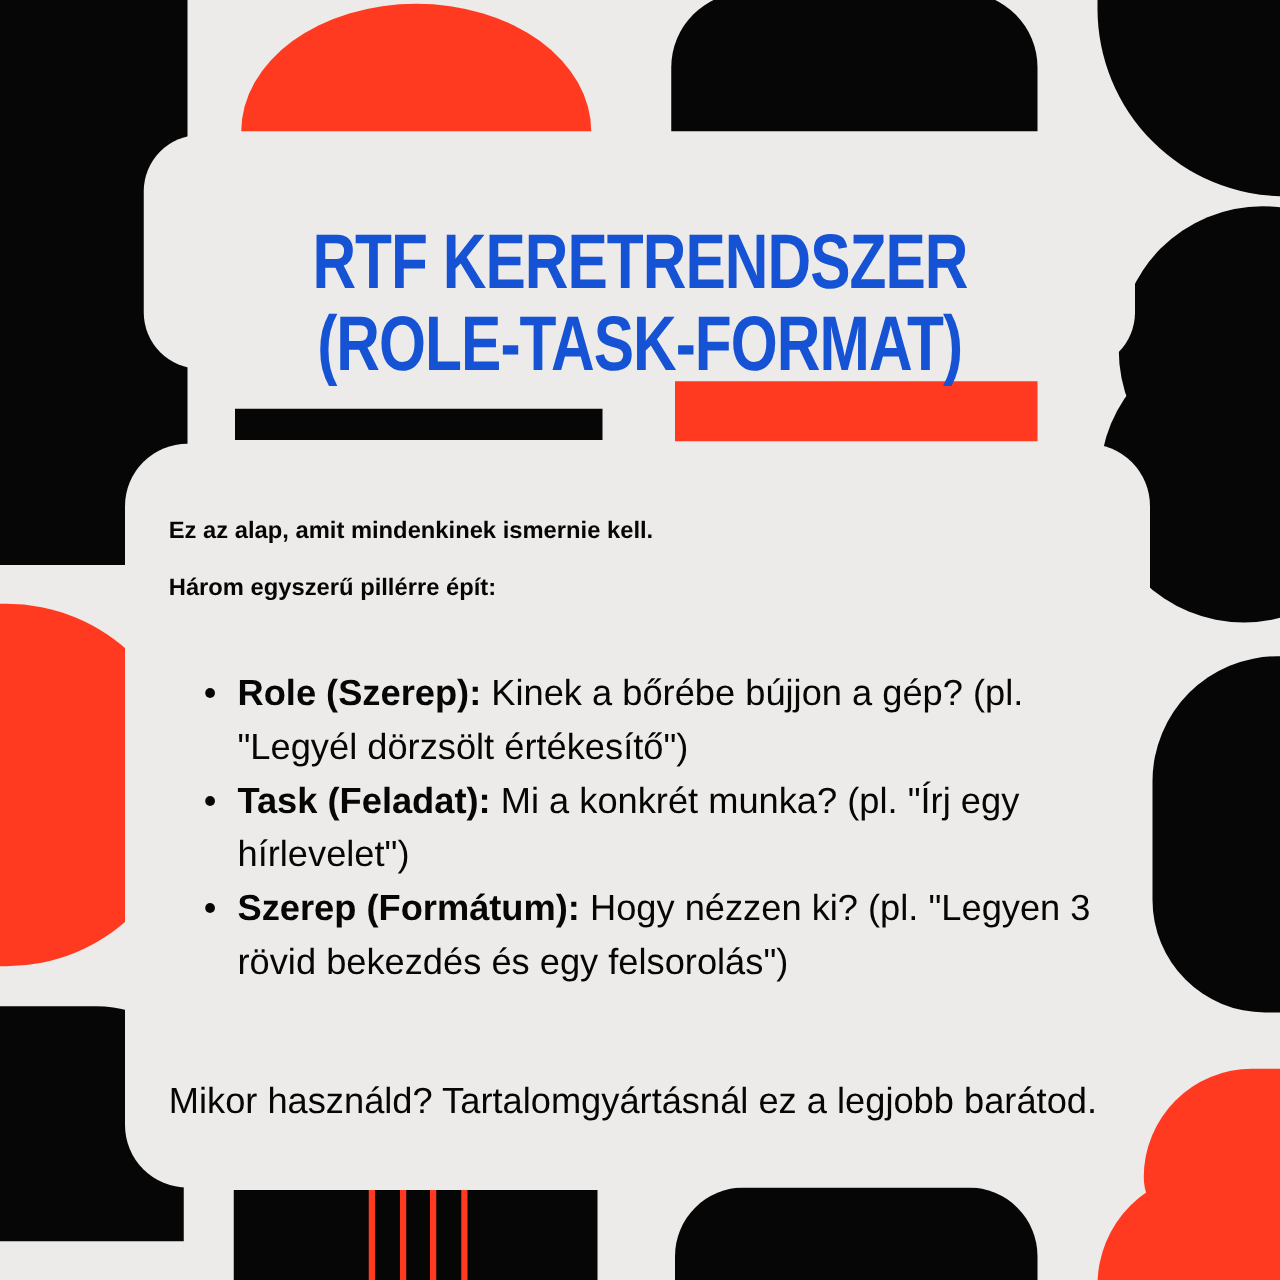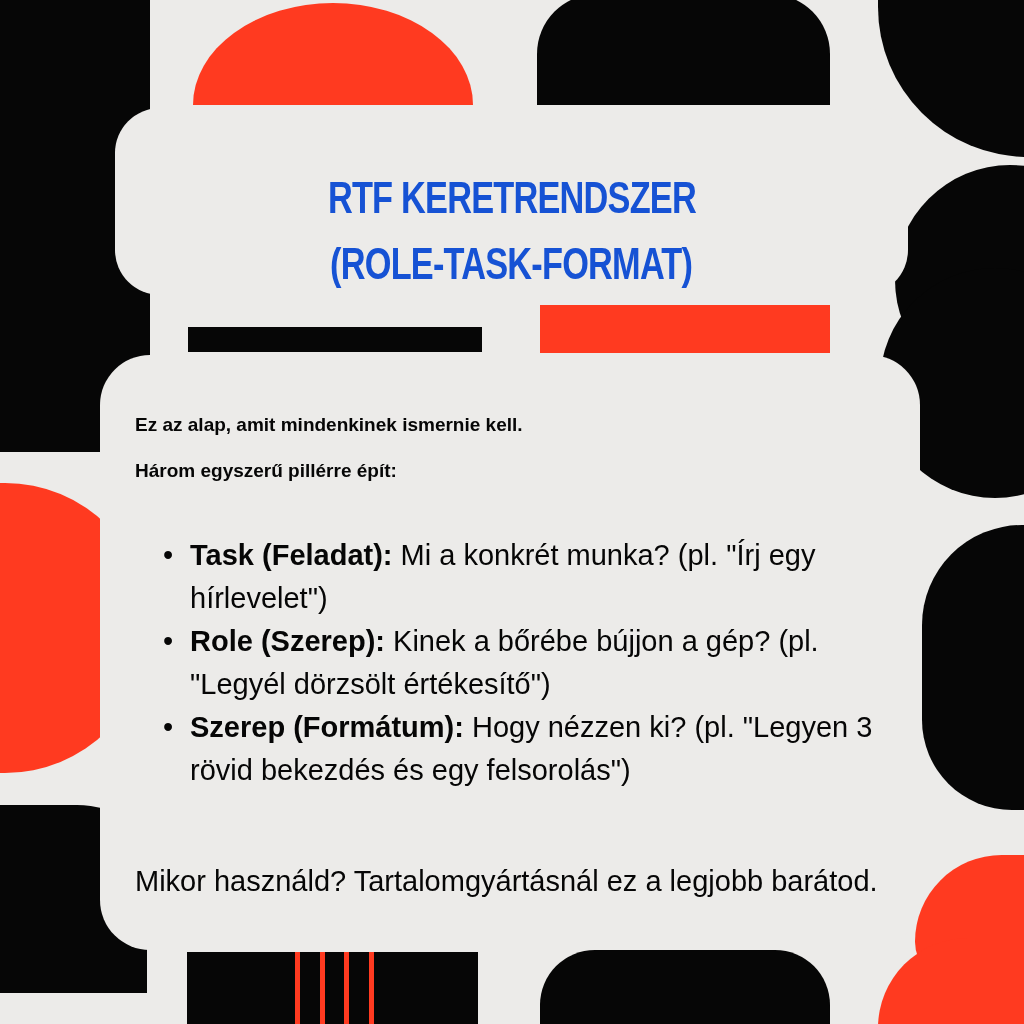--- a/index.html
+++ b/index.html
@@ -37,21 +37,21 @@
   .bar-red{left:540px;top:305px;width:290px;height:48px;z-index:1;}
 
   
   .title-card{left:115px;top:108px;width:793px;height:187px;border-radius:45px;}
   .body-card{left:100px;top:355px;width:820px;height:595px;border-radius:50px;}
 
   
   .title{
     position:absolute;left:115px;top:108px;width:793px;height:187px;z-index:3;
     display:flex;flex-direction:column;justify-content:center;align-items:center;
-    color:var(--blue);font-weight:bold;font-size:44px;line-height:66px;letter-spacing:-1px;
+    color:var(--blue);font-weight:bold;font-size:62px;line-height:66px;letter-spacing:-1px;
   }
   .title .line{transform:scaleX(.78);transform-origin:50% 50%;white-space:nowrap;}
   .copy{position:absolute;left:135px;top:402px;width:762px;z-index:3;color:var(--ink);}
   .intro{font-weight:bold;font-size:19px;line-height:46px;}
   .bullets{list-style:none;margin:40px 0 0 0;padding:0 0 0 28px;font-size:29px;line-height:43px;}
   .bullets li{display:flex;align-items:flex-start;}
   .dot{flex:0 0 27px;}
   .dot::before{content:"\2022";}
   .lead{font-weight:bold;}
   .outro{margin-top:66px;font-size:29px;line-height:46px;}
@@ -93,25 +93,25 @@
 
   <div class="copy">
     <div class="intro">
       <div>Ez az alap, amit mindenkinek ismernie kell.</div>
       <div>Három egyszerű pillérre épít:</div>
     </div>
 
     <ul class="bullets">
       <li>
         <span class="dot"></span>
-        <span><span class="lead">Task (Feladat):</span><span> Mi a konkrét munka? (pl. "Írj egy hírlevelet")</span></span>
+        <span><span class="lead">Role (Szerep):</span><span> Kinek a bőrébe bújjon a gép? (pl. "Legyél dörzsölt értékesítő")</span></span>
       </li>
       <li>
         <span class="dot"></span>
-        <span><span class="lead">Role (Szerep):</span><span> Kinek a bőrébe bújjon a gép? (pl. "Legyél dörzsölt értékesítő")</span></span>
+        <span><span class="lead">Task (Feladat):</span><span> Mi a konkrét munka? (pl. "Írj egy hírlevelet")</span></span>
       </li>
       <li>
         <span class="dot"></span>
         <span><span class="lead">Szerep (Formátum):</span><span> Hogy nézzen ki? (pl. "Legyen 3 rövid bekezdés és egy felsorolás")</span></span>
       </li>
     </ul>
 
     <p class="outro">Mikor használd? Tartalomgyártásnál ez a legjobb barátod.</p>
   </div>
 

